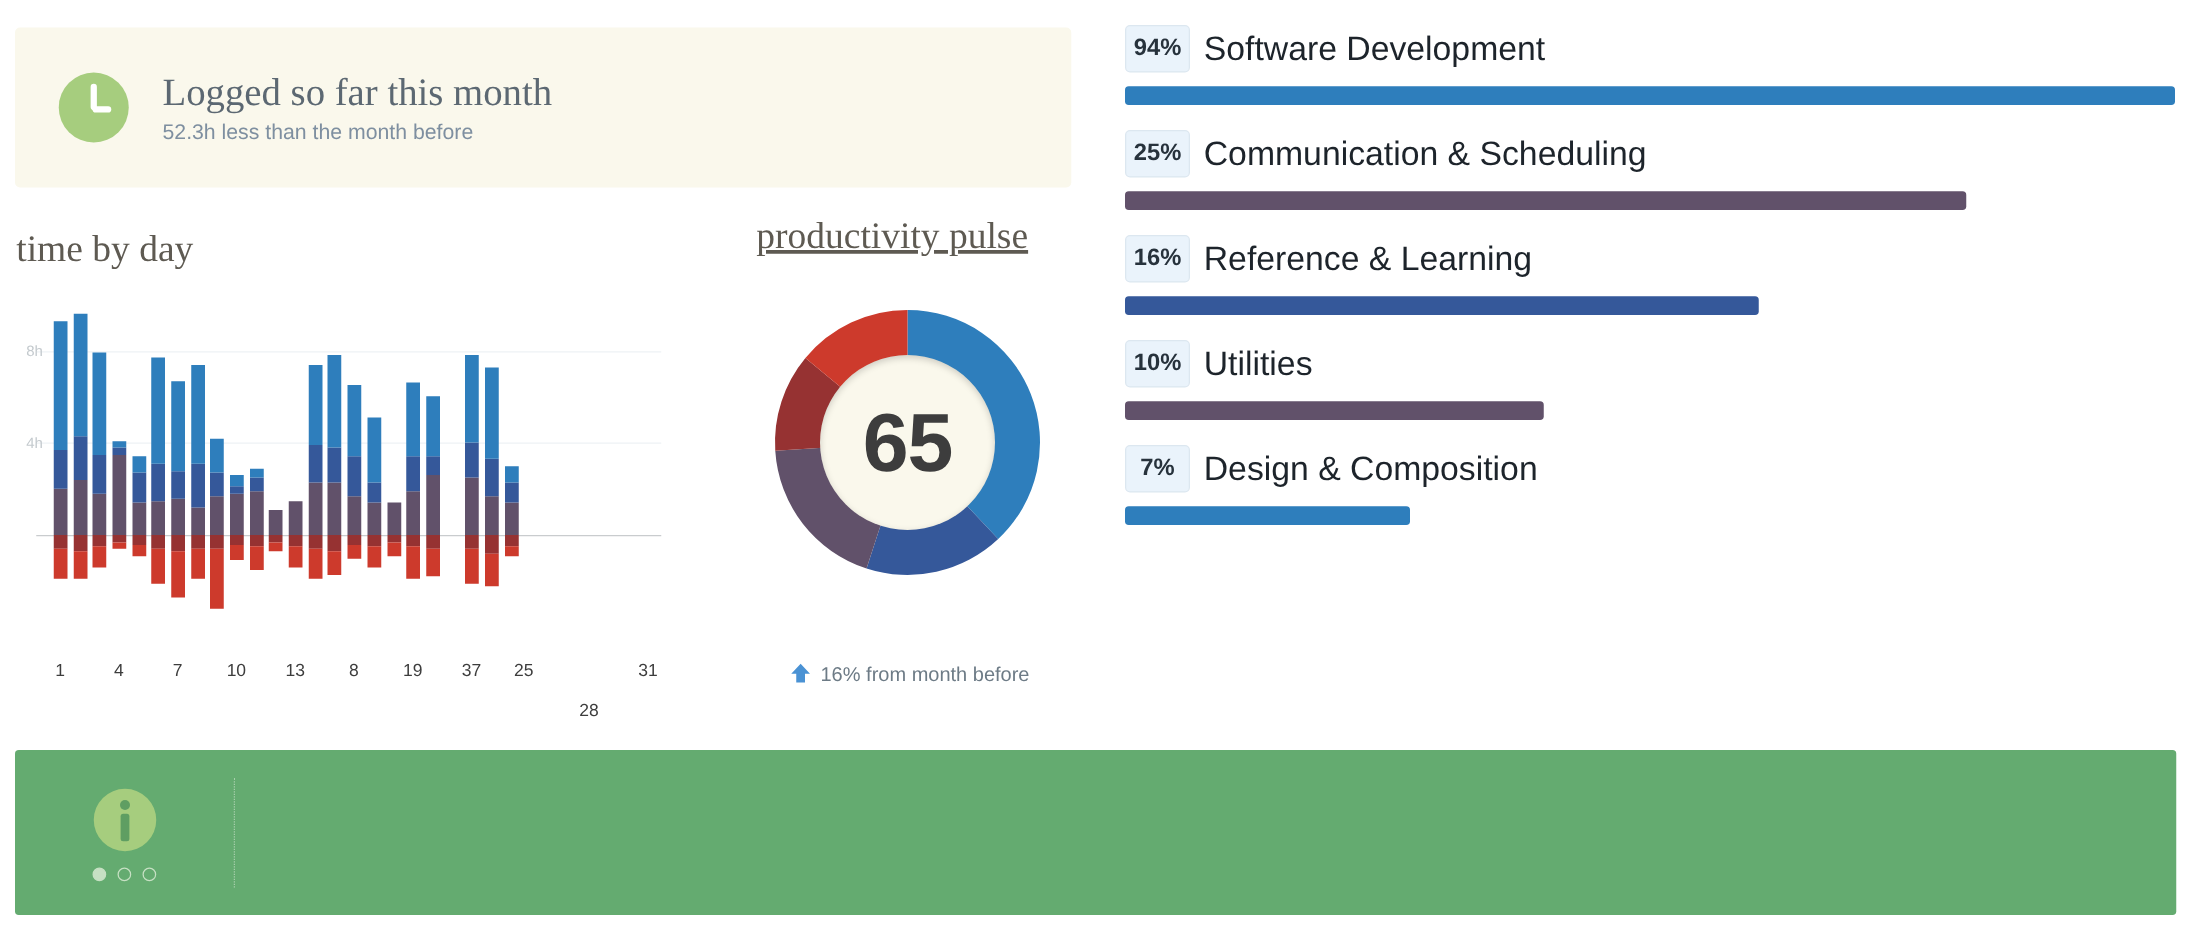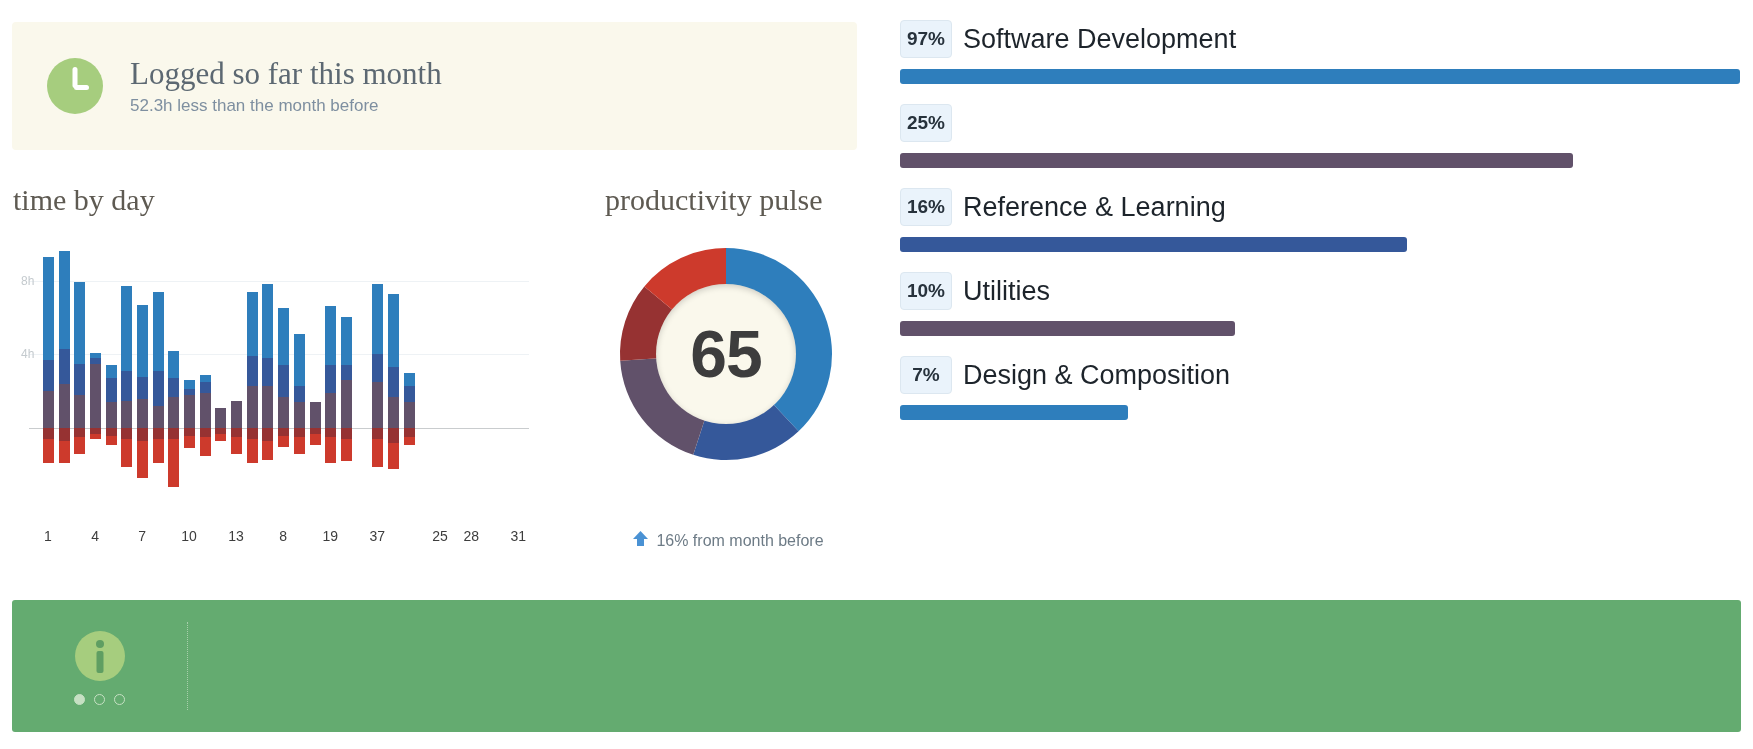--- a/index.html
+++ b/index.html
@@ -77,21 +77,22 @@
     color: #5e5a52;
   }
   #time-by-day-title {
     position: absolute;
     left: 13px;
     top: 183px;
   }
   #pulse-title {
     position: absolute;
     left: 605px;
-    top: 183px;
+    top: 172px;
+    text-decoration: underline;
   }
 
   
   .barchart {
     position: absolute;
     left: 13px;
     top: 236px;
     width: 540px;
     height: 272px;
   }
@@ -475,22 +476,22 @@
   </div>
   <div class="xaxis" id="xaxis">
       <div class="xtick" style="left: 35px;">1</div>
       <div class="xtick" style="left: 82.0323px;">4</div>
       <div class="xtick" style="left: 129.065px;">7</div>
       <div class="xtick" style="left: 176.097px;">10</div>
       <div class="xtick" style="left: 223.129px;">13</div>
       <div class="xtick" style="left: 270.161px;">8</div>
       <div class="xtick" style="left: 317.194px;">19</div>
       <div class="xtick" style="left: 364.226px;">37</div>
-      <div class="xtick" style="left: 427px;">25</div>
-      <div class="xtick" style="left: 458.29px;">28</div>
+      <div class="xtick" style="left: 406px;">25</div>
+      <div class="xtick" style="left: 458.29px; margin-top: 32px;">28</div>
       <div class="xtick" style="left: 505.323px;">31</div>
     </div>
 
   <div class="section-title" id="pulse-title">productivity pulse</div>
 
   <div class="donut-wrap">
     <svg id="donut-svg" width="236" height="236" viewBox="0 0 236 236">
         <path d="M118 12 A106 106 0 0 1 190.561993228441 195.27067450666962 L164.54920320315082 167.569866664656 A68 68 0 0 0 118 50 Z" fill="#2e7ebc"></path>
         <path d="M190.561993228441 195.27067450666962 A106 106 0 0 1 85.24419859625556 218.8119907272863 L96.98684438250356 182.67184310807045 A68 68 0 0 0 164.54920320315082 167.569866664656 Z" fill="#35589a"></path>
         <path d="M85.24419859625556 218.8119907272863 A106 106 0 0 1 12.20916678660322 124.65579507010715 L50.13418246687753 122.26975532799327 A68 68 0 0 0 96.98684438250356 182.67184310807045 Z" fill="#61516a"></path>
@@ -507,30 +508,31 @@
       <svg width="17" height="17" viewBox="0 0 17 17">
         <path d="M8.5 1 L16 9 L12 9 L12 16 L5 16 L5 9 L1 9 Z" fill="#4a92d4"></path>
       </svg>
     </span>
     <span>16% from month before</span>
   </div>
 
   <div class="categories" id="categories">
       <div class="cat-row">
         <div class="cat-head">
-          <div class="cat-pct">97%</div>
+          <div class="cat-pct">94%</div>
           <div class="cat-name">Software Development</div>
         </div>
         <div class="cat-track">
           <div class="cat-fill" style="width: 100%; background: rgb(46, 126, 188);"></div>
         </div>
       </div>
       <div class="cat-row">
         <div class="cat-head">
           <div class="cat-pct">25%</div>
+          <div class="cat-name">Communication &amp; Scheduling</div>
         </div>
         <div class="cat-track">
           <div class="cat-fill" style="width: 80.1%; background: rgb(97, 81, 106);"></div>
         </div>
       </div>
       <div class="cat-row">
         <div class="cat-head">
           <div class="cat-pct">16%</div>
           <div class="cat-name">Reference &amp; Learning</div>
         </div>

